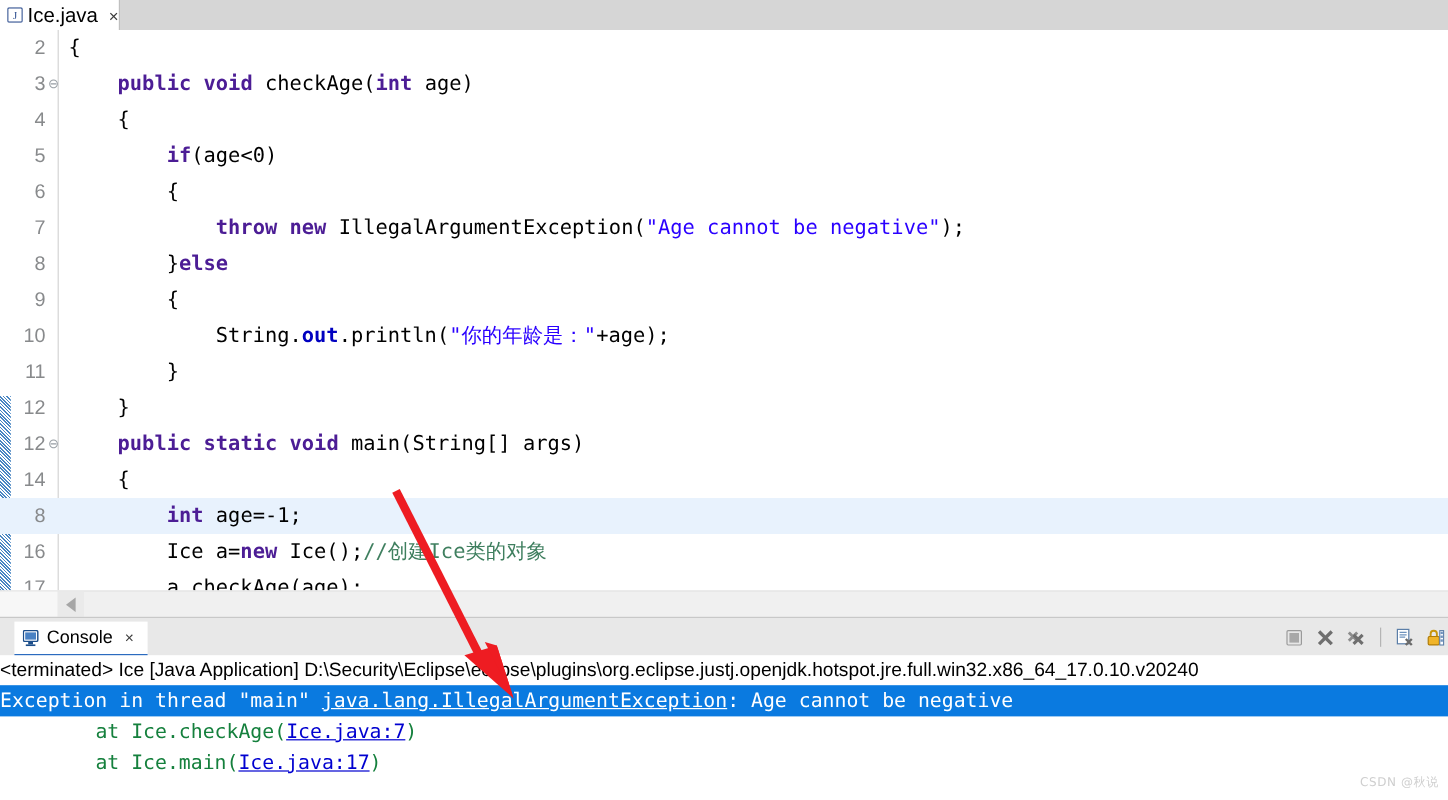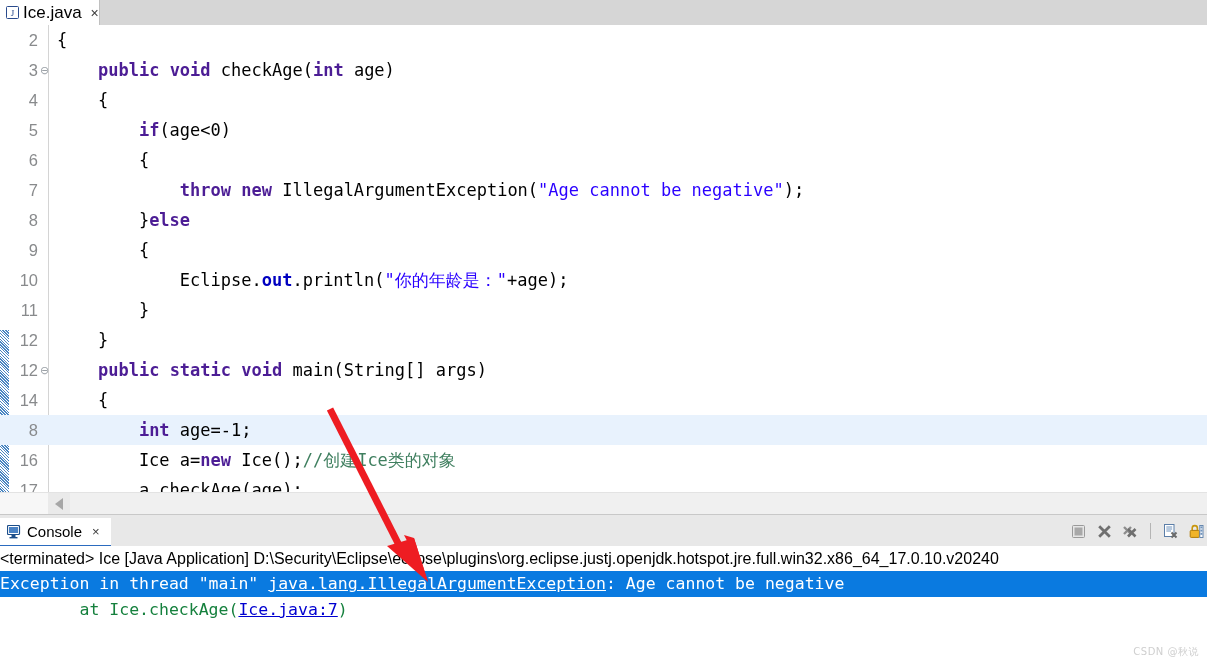--- a/index.html
+++ b/index.html
@@ -101,21 +101,21 @@
   
   .console-panel{
     position:absolute;left:0;top:514px;width:1207px;height:153px;
     background:#ffffff;
   }
   .console-tabbar{
     position:absolute;left:0;top:0;width:1207px;height:32px;
     background:#e8e8e8;border-top:1px solid #c8c8c8;
   }
   .console-tab{
-    position:absolute;left:0;top:3px;height:29px;
+    position:absolute;left:12px;top:3px;height:29px;
     background:#ffffff;display:flex;align-items:center;
     padding:0 9px 0 7px;box-sizing:border-box;
     border-bottom:2px solid #2b6bbf;
   }
   .console-tab-icon{width:15px;height:14px;margin-right:5px;flex:0 0 auto;}
   .console-tab-label{font-size:15px;color:#000;white-space:nowrap;}
   .console-tab-close{margin-left:10px;font-size:13px;color:#3c3c3c;line-height:1;}
 
   .console-tools{
     position:absolute;right:0;top:0;height:32px;
@@ -184,21 +184,21 @@
     <div class="gutter-rule"></div>
     <div class="code" id="code-lines">
         <div class="line"><span class="ln">2</span><span class="src"><span class="plain">{</span></span></div>
         <div class="line"><span class="ln">3</span><span class="fold">⊖</span><span class="src"><span class="plain">    </span><span class="kw">public</span><span class="plain"> </span><span class="kw">void</span><span class="plain"> checkAge(</span><span class="kw">int</span><span class="plain"> age)</span></span></div>
         <div class="line"><span class="ln">4</span><span class="src"><span class="plain">    {</span></span></div>
         <div class="line"><span class="ln">5</span><span class="src"><span class="plain">        </span><span class="kw">if</span><span class="plain">(age&lt;0)</span></span></div>
         <div class="line"><span class="ln">6</span><span class="src"><span class="plain">        {</span></span></div>
         <div class="line"><span class="ln">7</span><span class="src"><span class="plain">            </span><span class="kw">throw</span><span class="plain"> </span><span class="kw">new</span><span class="plain"> IllegalArgumentException(</span><span class="str">"Age cannot be negative"</span><span class="plain">);</span></span></div>
         <div class="line"><span class="ln">8</span><span class="src"><span class="plain">        }</span><span class="kw">else</span></span></div>
         <div class="line"><span class="ln">9</span><span class="src"><span class="plain">        {</span></span></div>
-        <div class="line"><span class="ln">10</span><span class="src"><span class="plain">            Eclipse.</span><span class="fld">out</span><span class="plain">.println(</span><span class="str">"你的年龄是："</span><span class="plain">+age);</span></span></div>
+        <div class="line"><span class="ln">10</span><span class="src"><span class="plain">            String.</span><span class="fld">out</span><span class="plain">.println(</span><span class="str">"你的年龄是："</span><span class="plain">+age);</span></span></div>
         <div class="line"><span class="ln">11</span><span class="src"><span class="plain">        }</span></span></div>
         <div class="line"><span class="ln">12</span><span class="src"><span class="plain">    }</span></span></div>
         <div class="line"><span class="ln">12</span><span class="fold">⊖</span><span class="src"><span class="plain">    </span><span class="kw">public</span><span class="plain"> </span><span class="kw">static</span><span class="plain"> </span><span class="kw">void</span><span class="plain"> main(String[] args)</span></span></div>
         <div class="line"><span class="ln">14</span><span class="src"><span class="plain">    {</span></span></div>
         <div class="line cur"><span class="ln">8</span><span class="src"><span class="plain">        </span><span class="kw">int</span><span class="plain"> age=-1;</span></span></div>
         <div class="line"><span class="ln">16</span><span class="src"><span class="plain">        Ice a=</span><span class="kw">new</span><span class="plain"> Ice();</span><span class="cmt">//创建Ice类的对象</span></span></div>
         <div class="line"><span class="ln">17</span><span class="src"><span class="plain">        a.checkAge(age);</span></span></div>
       </div>
   </div>
 
@@ -262,20 +262,21 @@
           </svg>
         </span>
       </div>
     </div>
 
     <div class="console-out">
       <div class="cline meta">&lt;terminated&gt; Ice [Java Application] D:\Security\Eclipse\eclipse\plugins\org.eclipse.justj.openjdk.hotspot.jre.full.win32.x86_64_17.0.10.v20240</div>
       <div id="console-output-lines">
           <div class="cline sel"><span class="">Exception in thread "main" </span><span class="sel-link">java.lang.IllegalArgumentException</span><span class="">: Age cannot be negative</span></div>
           <div class="cline"><span class="err">	at Ice.checkAge(</span><span class="err-link">Ice.java:7</span><span class="err">)</span></div>
+          <div class="cline"><span class="err">	at Ice.main(</span><span class="err-link">Ice.java:17</span><span class="err">)</span></div>
         </div>
     </div>
   </div>
 
   <svg class="arrow-layer" width="1207" height="667" viewBox="0 0 1207 667">
     <g>
       <path d="M330 409 L405 557" stroke="#ee1c22" stroke-width="7" stroke-linecap="butt"></path>
       <path d="M428 582 L387 546 L414 538 Z" fill="#ee1c22"></path>
       <path d="M428 582 L404 535 L414 538 Z" fill="#ee1c22"></path>
     </g>

